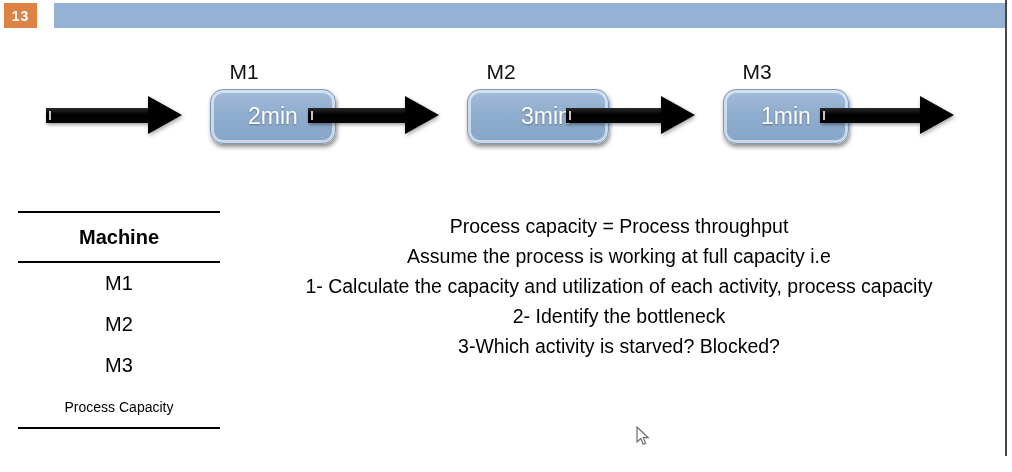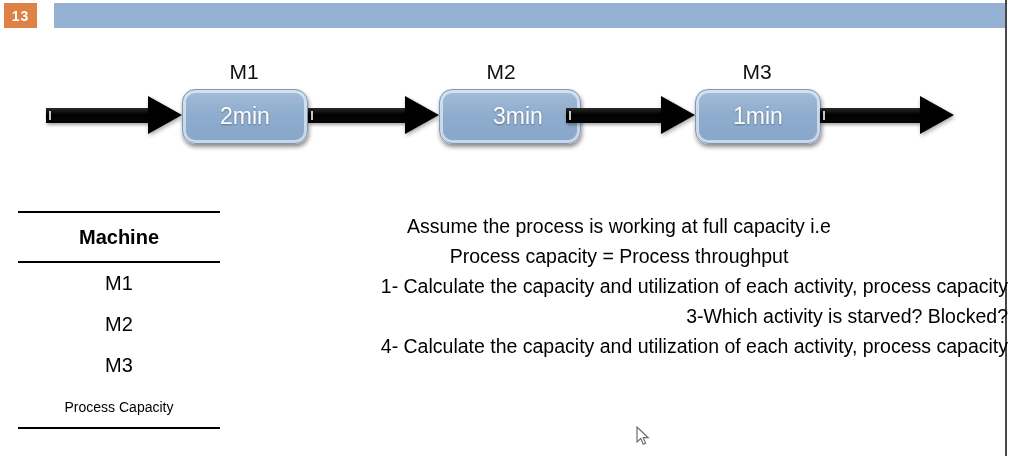--- a/index.html
+++ b/index.html
@@ -34,20 +34,21 @@
   .lab-m1{left:182px;} .lab-m2{left:439px;} .lab-m3{left:695px;}
   .machine-box{
     position:absolute;top:89px;width:124px;height:53px;
     background:linear-gradient(to bottom,#a3bcd8 0%,#8fadce 45%,#87a6c8 100%);
     border:1px solid #7e99b8;
     border-radius:13px;
     box-shadow:inset 0 0 0 3px rgba(255,255,255,0.55), 1px 3px 4px rgba(0,0,0,0.45);
     display:flex;align-items:center;justify-content:center;
     color:#fff;font-size:23px;
     text-shadow:0 1px 2px rgba(0,0,0,0.35);
+    margin-left:28px;
   }
   .box-m1{left:182px;} .box-m2{left:439px;padding-left:16px;} .box-m3{left:695px;}
   .arrow{position:absolute;top:0;left:0;width:0;height:0;}
   .arrow .shaft{
     position:absolute;top:108px;height:15px;
     background:linear-gradient(to bottom,#2a2a2a,#000 45%,#060606);
     box-shadow:1px 2px 3px rgba(0,0,0,0.35);
   }
   .arrow .shaft .gleam{
     position:absolute;left:3px;top:3px;width:2px;height:9px;
@@ -76,21 +77,21 @@
   .t-row{
     height:41px;display:flex;align-items:center;justify-content:center;
   }
   .t-row.wide{font-size:14px;}
   
   .text-block{
     position:absolute;left:230px;top:211px;width:778px;
     font-size:19.5px;line-height:30px;color:#000;
   }
   .text-block .centered{text-align:center;}
-  .text-block .item{text-align:right;}
+  .text-block .item{text-align:center;}
   
   .cursor{position:absolute;left:636px;top:426px;width:14px;height:21px;}
 </style>
 </head>
 <body>
 
 <div class="slide">
 
   <div class="page-badge">
     <span>13</span>
@@ -144,24 +145,24 @@
     <div class="t-header">Machine</div>
     <div class="tline"></div>
     <div class="t-row">M1</div>
     <div class="t-row">M2</div>
     <div class="t-row">M3</div>
     <div class="t-row wide">Process Capacity</div>
     <div class="tline"></div>
   </div>
 
   <div class="text-block">
+    <div class="centered">Process capacity = Process throughput</div>
     <div class="centered">Assume the process is working at full capacity i.e</div>
-    <div class="centered">Process capacity = Process throughput</div>
     <div class="item">1- Calculate the capacity and utilization of each activity, process capacity</div>
+    <div class="item">2- Identify the bottleneck</div>
     <div class="item">3-Which activity is starved? Blocked?</div>
-    <div class="item">4- Calculate the capacity and utilization of each activity, process capacity</div>
   </div>
 
   <svg class="cursor" viewBox="0 0 14 21" xmlns="http://www.w3.org/2000/svg">
     <path d="M1,1 L1,16 L4.8,12.6 L7.2,18.2 L9.6,17.1 L7.2,11.7 L12.2,11.7 Z" fill="#ffffff" stroke="#6e6e6e" stroke-width="1.2"></path>
   </svg>
 
 </div>
 
 </body></html>

